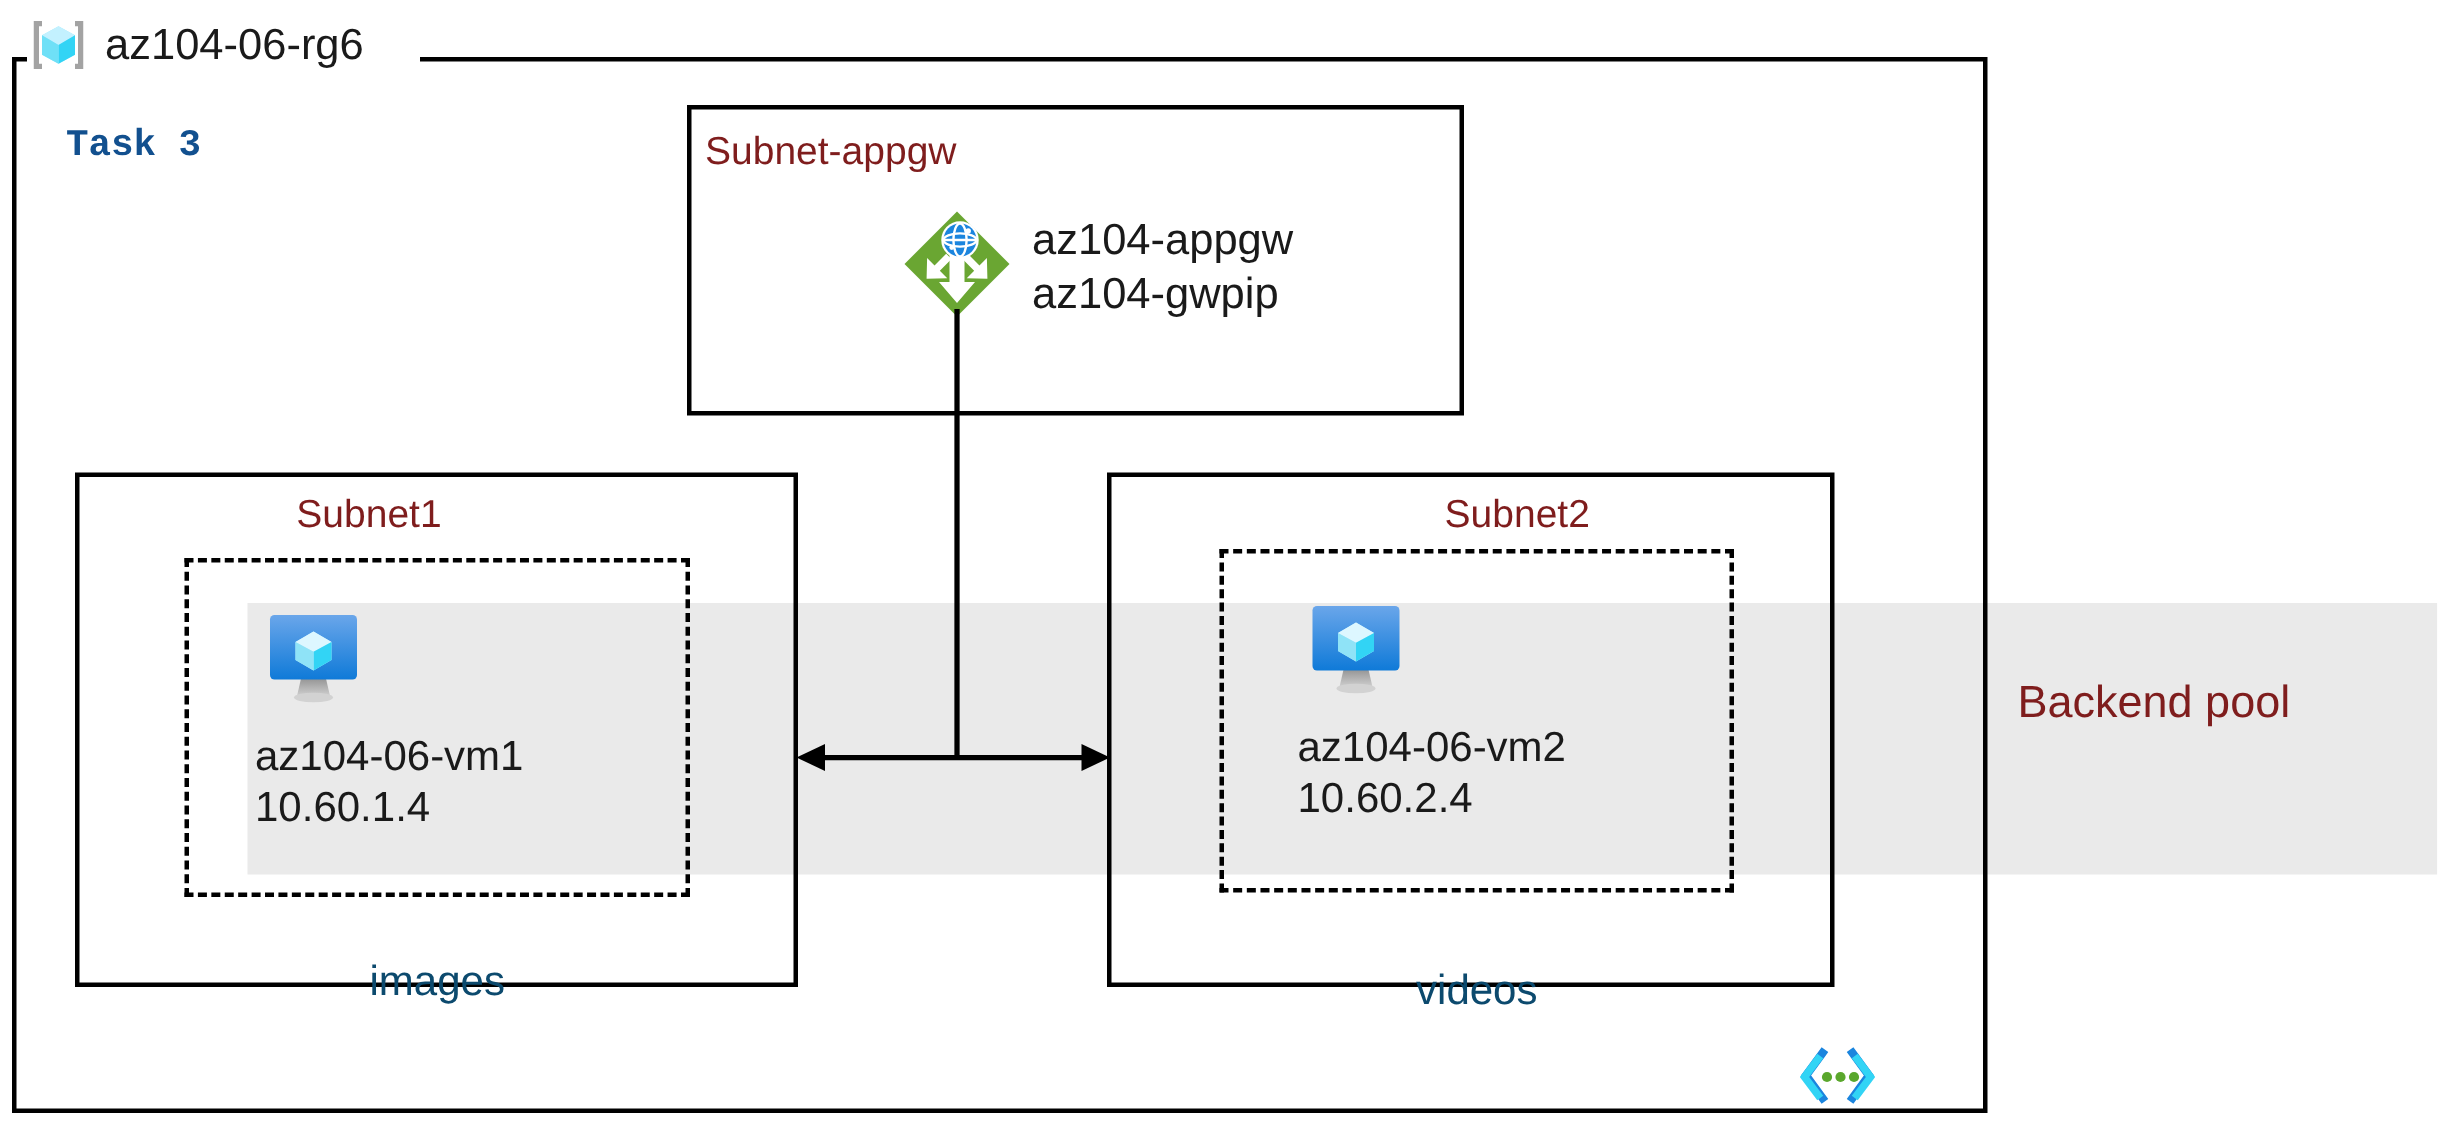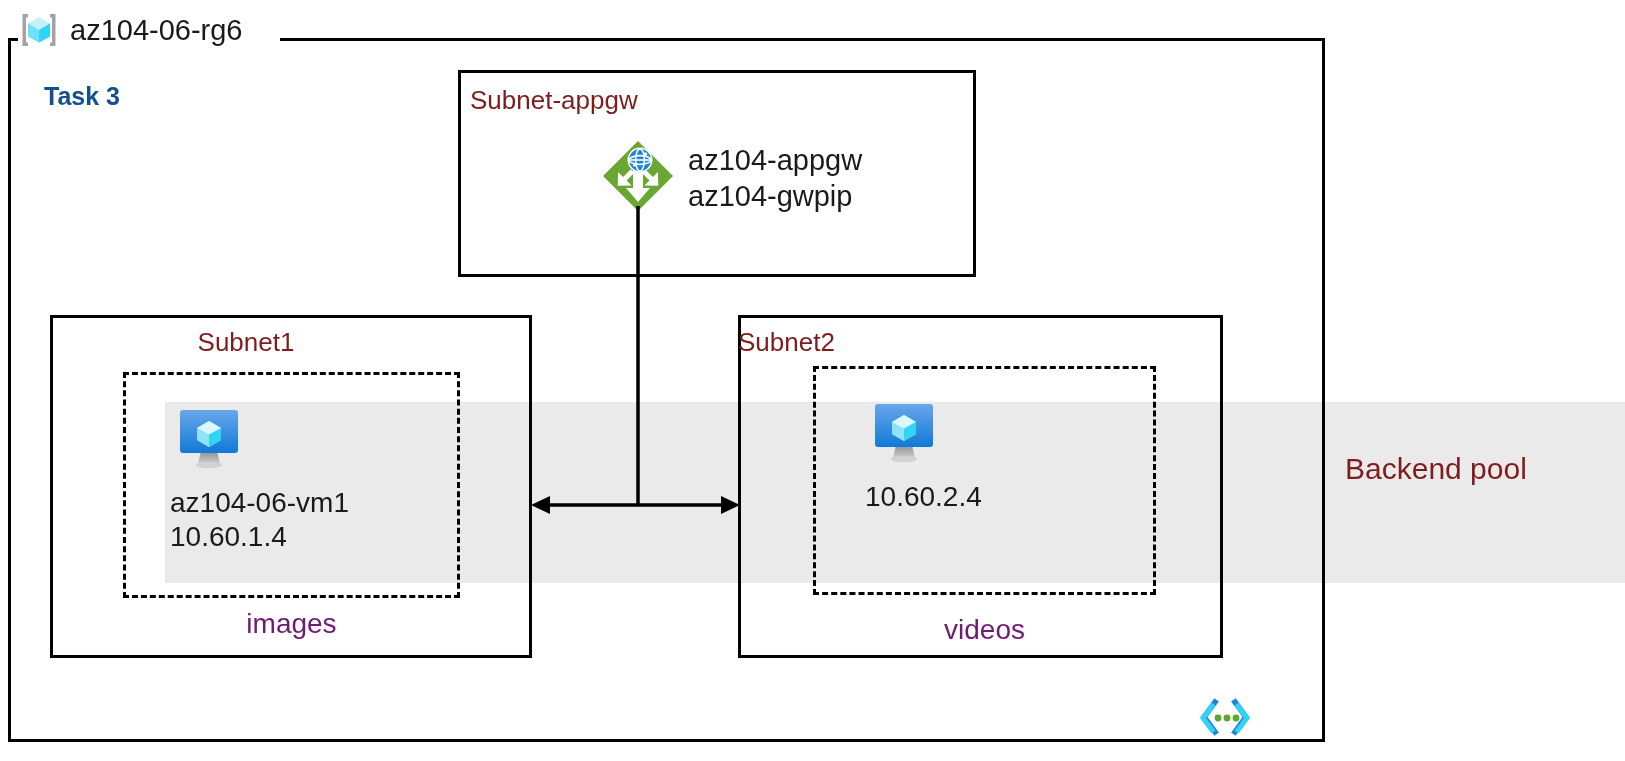--- a/index.html
+++ b/index.html
@@ -88,20 +88,21 @@
   
   .task-label {
     position: absolute;
     left: 44px;
     top: 82px;
     font-size: 25px;
     font-weight: bold;
     color: #12508f;
     z-index: 5;
     white-space: nowrap;
+    font-family: Liberation Mono, monospace;
   }
 
   
   .subnet-box {
     position: absolute;
     border: 3px solid #000000;
     box-sizing: border-box;
     background: transparent;
     z-index: 4;
   }
@@ -111,40 +112,41 @@
 
   .subnet-title {
     position: absolute;
     font-size: 26px;
     color: #7f1d1d;
     z-index: 6;
     white-space: nowrap;
   }
   .subnet-appgw-title { left: 470px; top: 85px; }
   .subnet1-title { left: 50px; top: 327px; width: 392px; text-align: center; }
-  .subnet2-title { left: 738px; top: 327px; width: 485px; }
+  .subnet2-title { left: 769px; top: 327px; width: 485px; text-align: center; }
 
   
   .dashed-box {
     position: absolute;
     border: 3px dashed #000000;
     box-sizing: border-box;
     background: transparent;
     z-index: 5;
   }
   .dashed1 { left: 123px; top: 372px; width: 337px; height: 226px; }
   .dashed2 { left: 813px; top: 366px; width: 343px; height: 229px; }
 
   .storage-label {
     position: absolute;
     font-size: 28px;
-    color: #701a75;
+    color: #0c4a6e;
     z-index: 6;
     white-space: nowrap;
     text-align: center;
+    margin-top: 30px;
   }
   .storage1 { left: 123px; top: 608px; width: 337px; }
   .storage2 { left: 813px; top: 614px; width: 343px; }
 
   
   .appgw-node {
     position: absolute;
     left: 600px;
     top: 138px;
     display: flex;
@@ -310,20 +312,21 @@
         <path d="M31 53 L47 53 L50 66 L28 66 Z" fill="url(#vmStand2)"></path>
         <ellipse cx="39" cy="67" rx="13" ry="3.2" fill="#d2d2d2"></ellipse>
         <rect x="10" y="12" width="58" height="43" rx="3" fill="url(#vmScreen2)"></rect>
         <path d="M39 23 L51 30 L51 42 L39 49 L27 42 L27 30 Z" fill="#b9ecff"></path>
         <path d="M39 23 L51 30 L39 36.5 L27 30 Z" fill="#ddf7ff"></path>
         <path d="M39 36.5 L51 30 L51 42 L39 49 Z" fill="#32d4f5"></path>
         <path d="M39 36.5 L27 30 L27 42 L39 49 Z" fill="#8fe3f7"></path>
       </svg>
     </span>
     <div class="vm-labels">
+      <div>az104-06-vm2</div>
       <div>10.60.2.4</div>
     </div>
   </div>
 
   <div class="storage-label storage2">videos</div>
 
   <div class="backend-band-label">Backend pool</div>
 
   <svg class="connector-svg" viewBox="0 0 1625 761" xmlns="http://www.w3.org/2000/svg">
 

